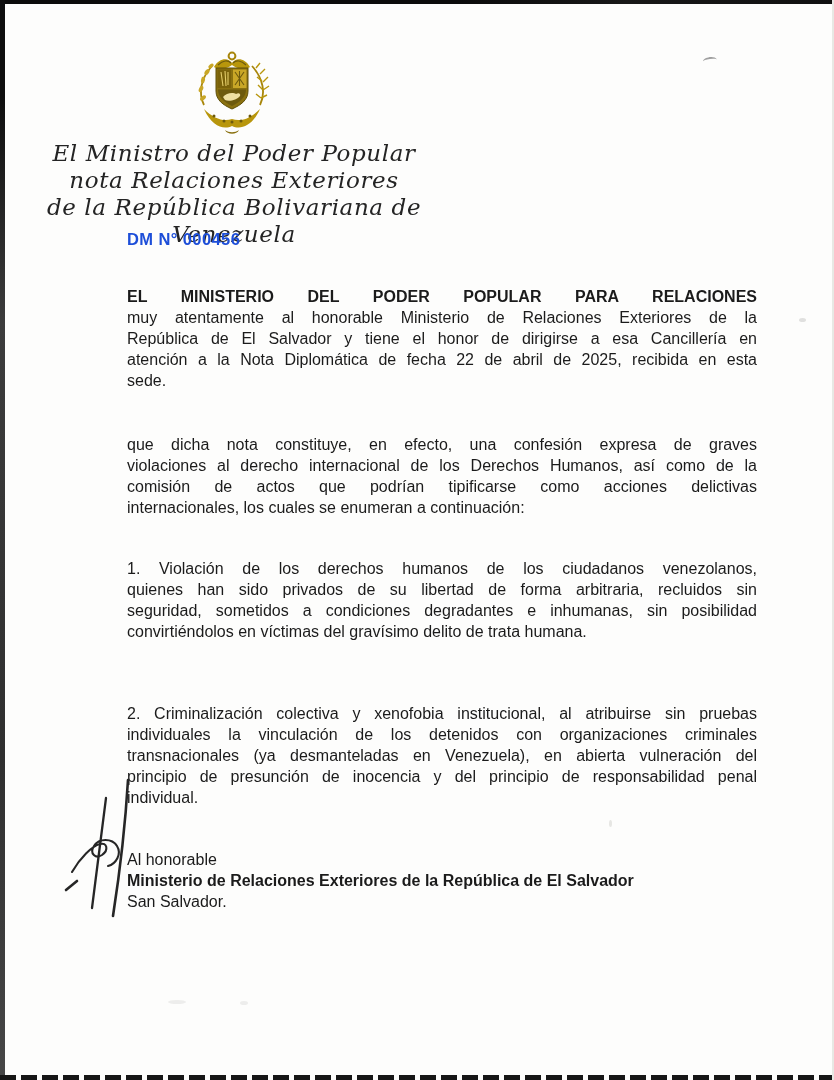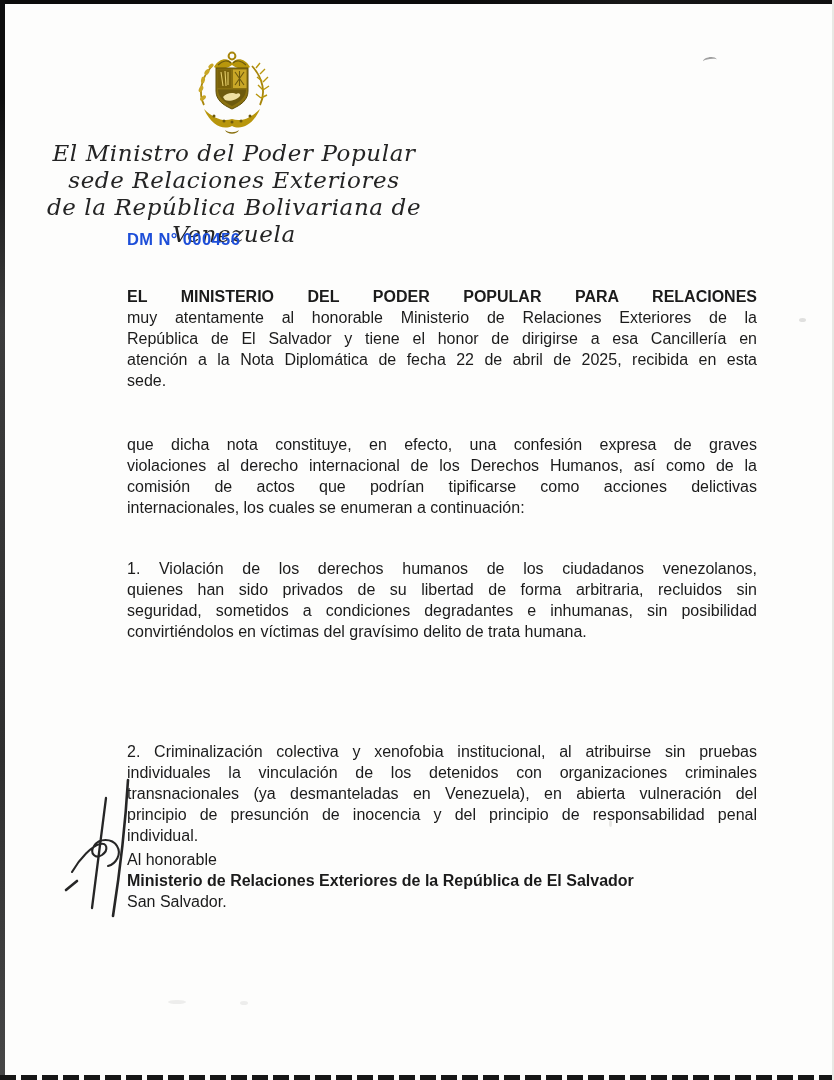--- a/index.html
+++ b/index.html
@@ -29,21 +29,21 @@
     line-height:27px;color:#242424;letter-spacing:.6px;}
   .refnum{position:absolute;left:127px;top:230px;font-size:16.5px;font-weight:bold;
     letter-spacing:.4px;color:#1d4ed8;}
 
   
   .para{position:absolute;left:127px;width:630px;font-size:16px;color:#1b1b1b;}
   .para .line{line-height:21px;text-align:justify;text-align-last:justify;
     white-space:normal;}
   .para .line.last, .para.nojust .line{text-align-last:left;}
   .b{font-weight:bold;}
-  .p1{top:286px;} .p2{top:434px;} .p3{top:558px;} .p4{top:703px;margin-top:38px;}
+  .p1{top:286px;} .p2{top:434px;} .p3{top:558px;} .p4{top:703px;}
   .p5{top:849px;}
 
   .signature{position:absolute;left:56px;top:776px;width:90px;height:150px;}
 </style>
 </head>
 <body>
 
 <div class="page">
 
   <div class="edge-top"></div>
@@ -90,21 +90,21 @@
         <circle cx="32" cy="70" r="1.5"></circle>
       <circle cx="40" cy="71" r="1.5"></circle>
         <circle cx="49" cy="70" r="1.5"></circle>
       <circle cx="58" cy="65" r="1.5"></circle>
     </g>
     <path d="M33,79 C35,84 45,84 47,79 C43,82 37,82 33,79 Z" fill="#8a7110"></path>
   </svg>
 
   <div class="letterhead">
     <div>El Ministro del Poder Popular</div>
-    <div>sede Relaciones Exteriores</div>
+    <div>nota Relaciones Exteriores</div>
     <div>de la República Bolivariana de Venezuela</div>
   </div>
 
   <div class="refnum">DM N° 000456</div>
 
   <div class="para p1">
       <div class="line"><span class="b">EL MINISTERIO DEL PODER POPULAR PARA RELACIONES</span></div>
       <div class="line"><span>muy atentamente al honorable Ministerio de Relaciones Exteriores de la</span></div>
       <div class="line"><span>República de El Salvador y tiene el honor de dirigirse a esa Cancillería en</span></div>
       <div class="line"><span>atención a la Nota Diplomática de fecha 22 de abril de 2025, recibida en esta</span></div>

